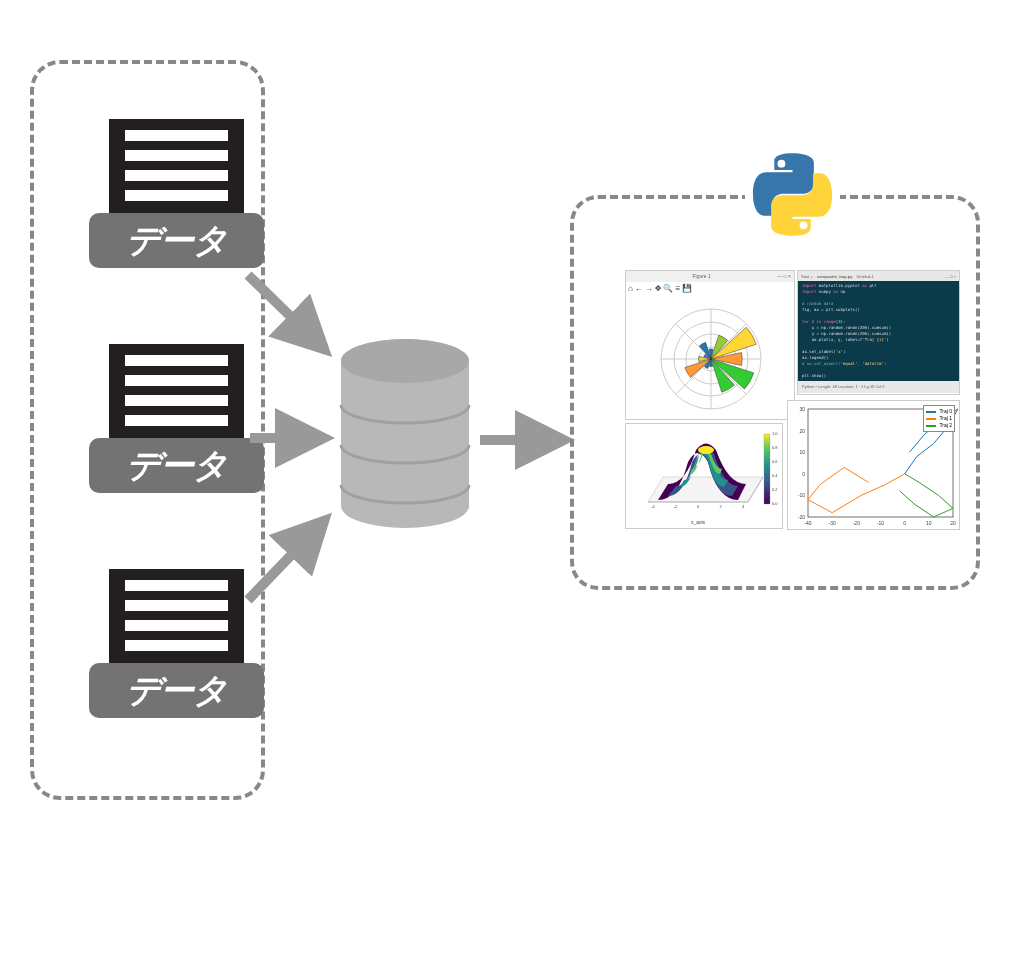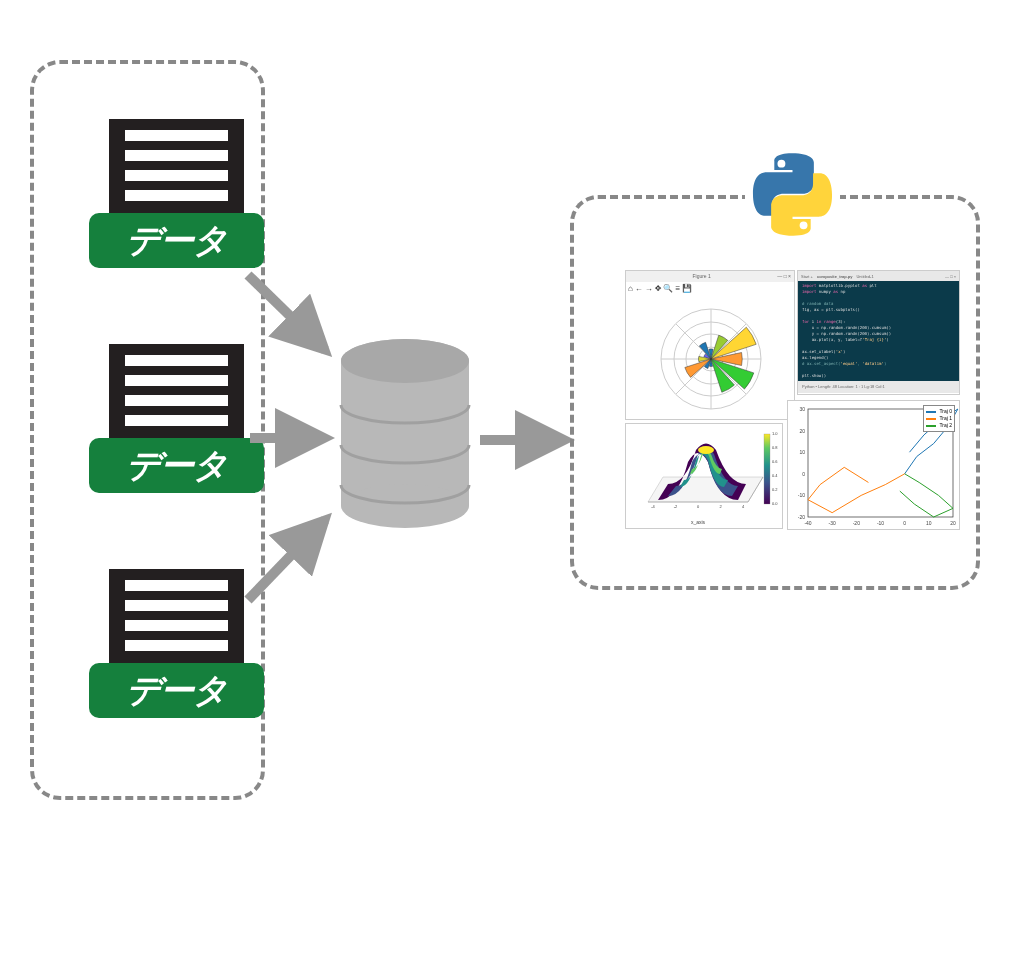--- a/index.html
+++ b/index.html
@@ -5,21 +5,21 @@
 * { box-sizing: border-box; margin: 0; padding: 0; }
 body { width: 1024px; height: 961px; font-family: sans-serif; background: #fff; position: relative; }
 .sources-box {
   position: absolute; left: 30px; top: 60px; width: 235px; height: 740px;
   border: 4px dashed #888; border-radius: 30px;
 }
 .data-doc { position: absolute; left: 55px; width: 175px; }
 .data-doc.d1 { top: 55px; } .data-doc.d2 { top: 280px; } .data-doc.d3 { top: 505px; }
 .doc-page { width: 135px; height: 100px; background: #231f20; margin: 0 auto; padding: 11px 16px; display: flex; flex-direction: column; gap: 9px; }
 .doc-line { height: 11px; background: #fff; }
-.doc-label { width: 175px; height: 55px; background: #15803d; border-radius: 10px; margin-top: -6px; display: flex; align-items: center; justify-content: center; font-weight: 700; font-style: italic; font-size: 34px; color: #fff; letter-spacing: -1px; }
+.doc-label { width: 175px; height: 55px; background: #737373; border-radius: 10px; margin-top: -6px; display: flex; align-items: center; justify-content: center; font-weight: 700; font-style: italic; font-size: 34px; color: #fff; letter-spacing: -1px; }
 .db-cylinder { position: absolute; left: 335px; top: 335px; }
 .arrow-head { fill: #999; } .arrow-line { stroke: #999; stroke-width: 10; }
 .python-box { position: absolute; left: 570px; top: 195px; width: 410px; height: 395px; border: 4px dashed #888; border-radius: 28px; }
 .python-logo { position: absolute; left: 745px; top: 147px; width: 95px; height: 95px; background: #fff; padding: 4px; }
 .screenshot-grid { position: absolute; left: 625px; top: 270px; width: 335px; height: 260px; background: #fff; }
 .ss-win { position: absolute; background: #fff; border: 1px solid #ccc; overflow: hidden; font-size: 5px; }
 .ss-polar { left: 0; top: 0; width: 170px; height: 150px; }
 .ss-polar .titlebar { height: 11px; background: #f0f0f0; text-align: center; font-size: 5px; color: #666; line-height: 11px; }
 .ss-polar .toolbar { height: 12px; background: #fff; display: flex; gap: 2px; padding: 0 2px; align-items: center; font-size: 8px; color: #333;}
 .ss-code { left: 172px; top: 0; width: 163px; height: 125px; }

